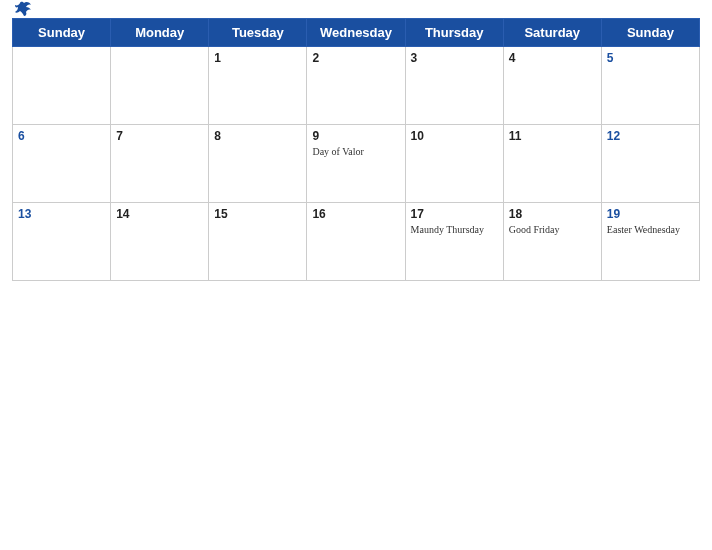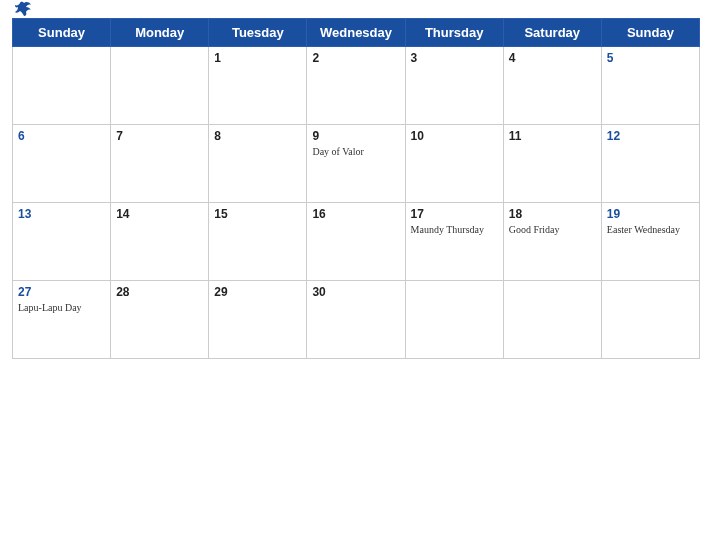--- a/index.html
+++ b/index.html
@@ -198,33 +198,15 @@
           </td>
           <td>
             <span class="day-number">18</span>
             <span class="holiday-name">Good Friday</span>
           </td>
           <td>
             <span class="day-number weekend">19</span>
             <span class="holiday-name">Easter Wednesday</span>
           </td>
         </tr>
-        <tr>
-          <td>
-            <span class="day-number weekend">27</span>
-            <span class="holiday-name">Lapu-Lapu Day</span>
-          </td>
-          <td>
-            <span class="day-number">28</span>
-          </td>
-          <td>
-            <span class="day-number">29</span>
-          </td>
-          <td>
-            <span class="day-number">30</span>
-          </td>
-          <td class="empty-cell"></td>
-          <td class="empty-cell"></td>
-          <td class="empty-cell"></td>
-        </tr>
       </tbody>
   </table>
 </div>
 
 </body></html>

